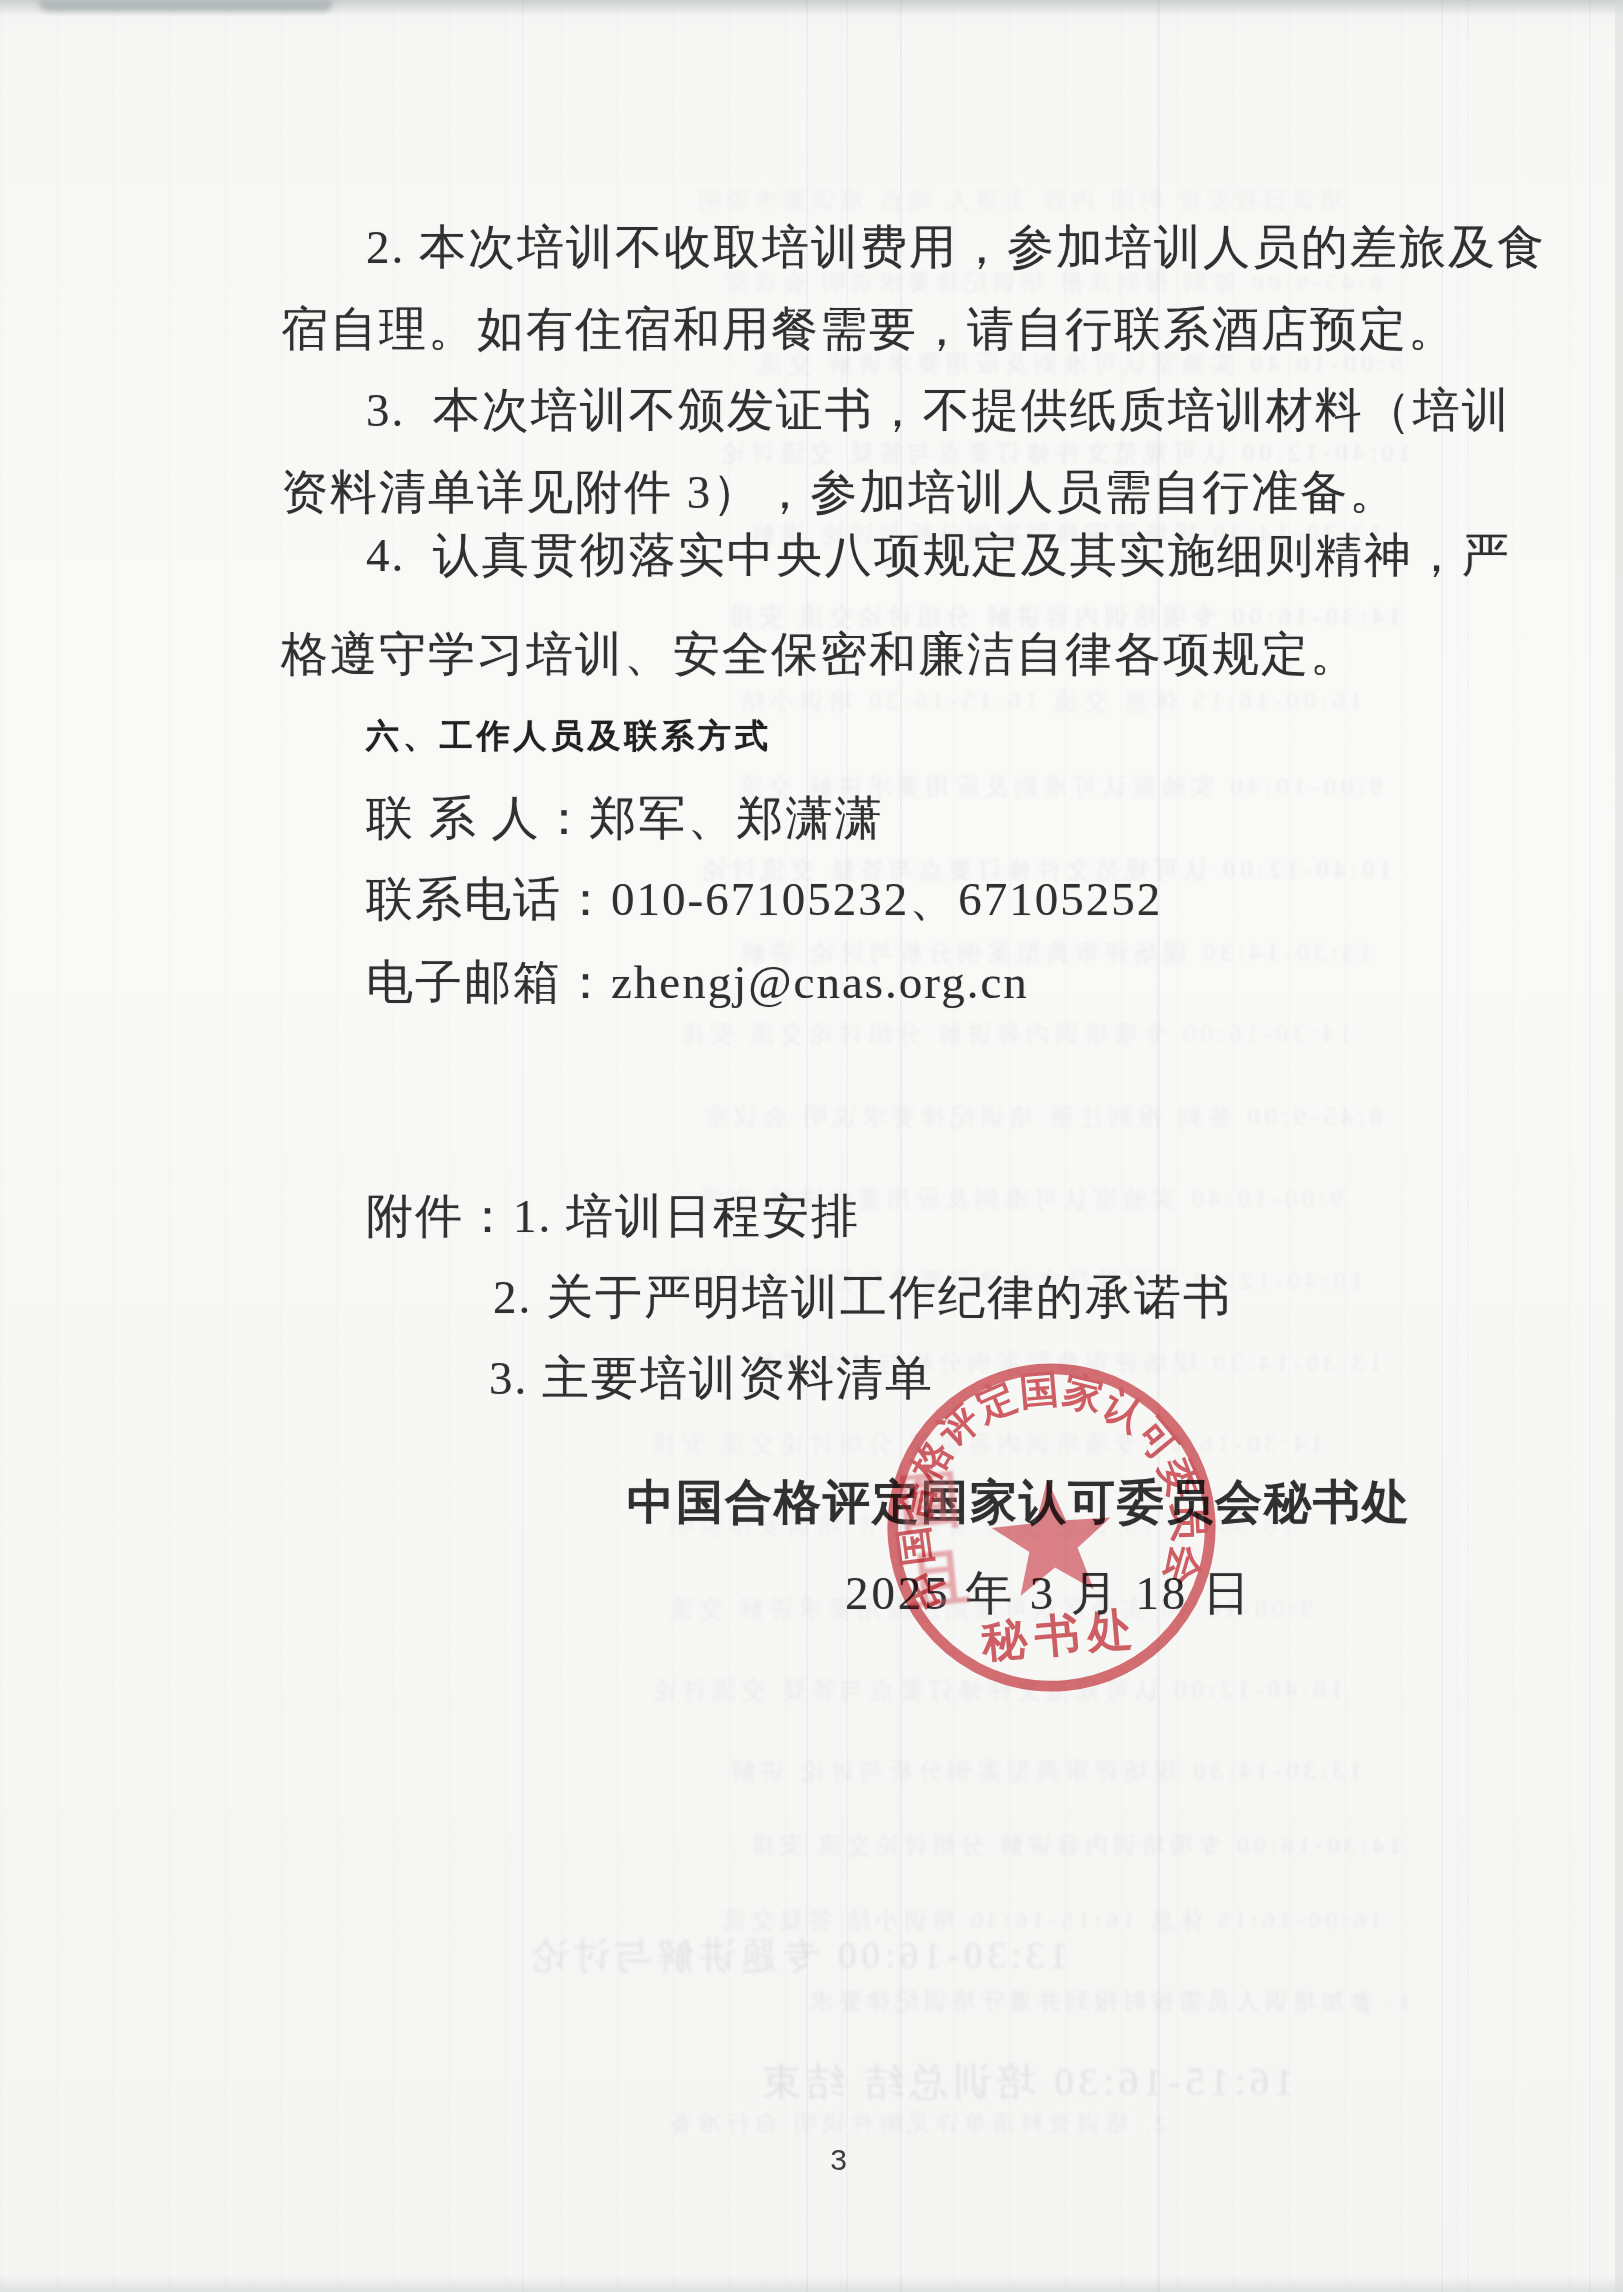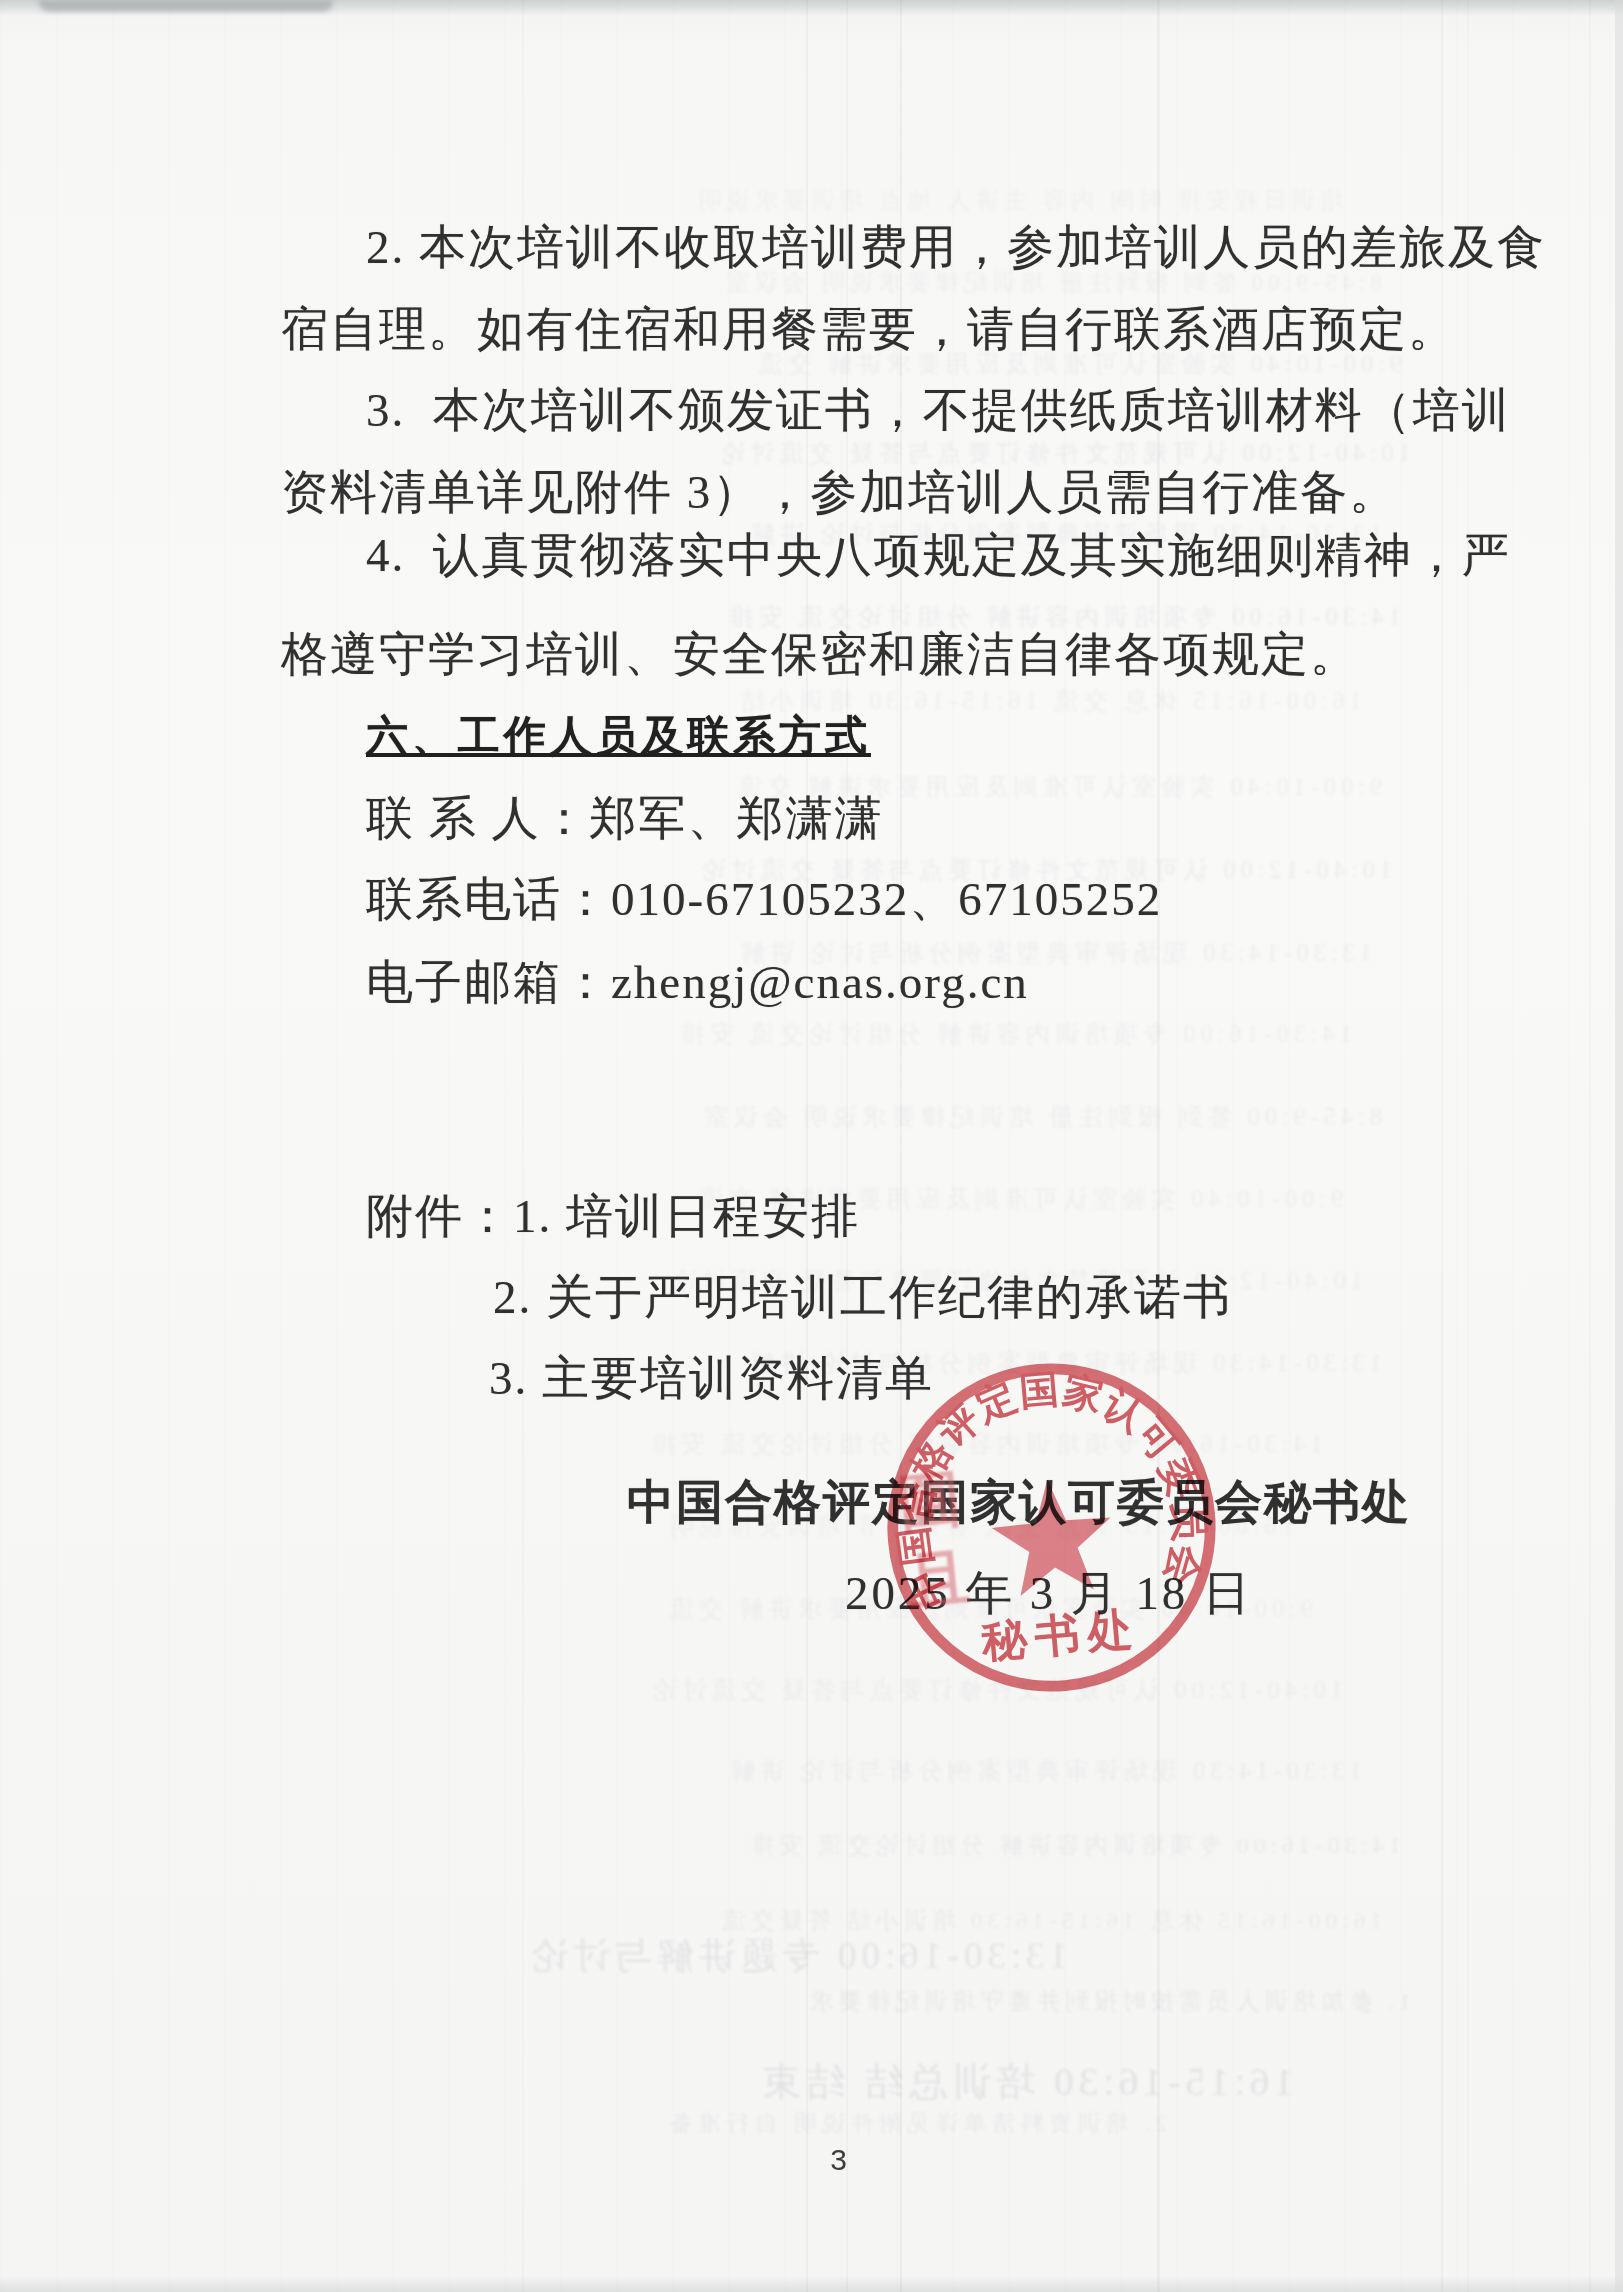--- a/index.html
+++ b/index.html
@@ -102,21 +102,21 @@
       <div class="crease" style="left: 1467px; width: 2px; opacity: 0.05;"></div>
       <div class="crease" style="left: 1589px; width: 2px; opacity: 0.06;"></div>
     </div>
 
   <div class="line" style="left:366px;top:222px;">2. 本次培训不收取培训费用，参加培训人员的差旅及食</div>
   <div class="line" style="left:281px;top:304px;">宿自理。如有住宿和用餐需要，请自行联系酒店预定。</div>
   <div class="line" style="left:366px;top:385px;">3.  本次培训不颁发证书，不提供纸质培训材料（培训</div>
   <div class="line" style="left:281px;top:467px;">资料清单详见附件 3），参加培训人员需自行准备。</div>
   <div class="line" style="left:366px;top:530px;">4.  认真贯彻落实中央八项规定及其实施细则精神，严</div>
   <div class="line" style="left:281px;top:629px;">格遵守学习培训、安全保密和廉洁自律各项规定。</div>
-  <div class="line heading" style="left:366px;top:710px;font-size:42px;text-decoration:underline;">六、工作人员及联系方式</div>
+  <div class="line heading" style="left:366px;top:710px;font-size:33px;">六、工作人员及联系方式</div>
   <div class="line" style="left:366px;top:793px;">联 系 人：郑军、郑潇潇</div>
   <div class="line" style="left:366px;top:874px;">联系电话：010-67105232、67105252</div>
   <div class="line" style="left:366px;top:957px;">电子邮箱：zhengj@cnas.org.cn</div>
 
   <div class="line" style="left:366px;top:1191px;text-align:right;">附件：1. 培训日程安排</div>
   <div class="line" style="left:493px;top:1272px;">2. 关于严明培训工作纪律的承诺书</div>
   <div class="line" style="left:489px;top:1353px;">3. 主要培训资料清单</div>
 
   <div class="line" style="left:627px;top:1477px;font-weight:bold;">中国合格评定国家认可委员会秘书处</div>
   <div class="line" style="left:845px;top:1568px;letter-spacing:2.9px;">2025 年 3 月 18 日</div>

